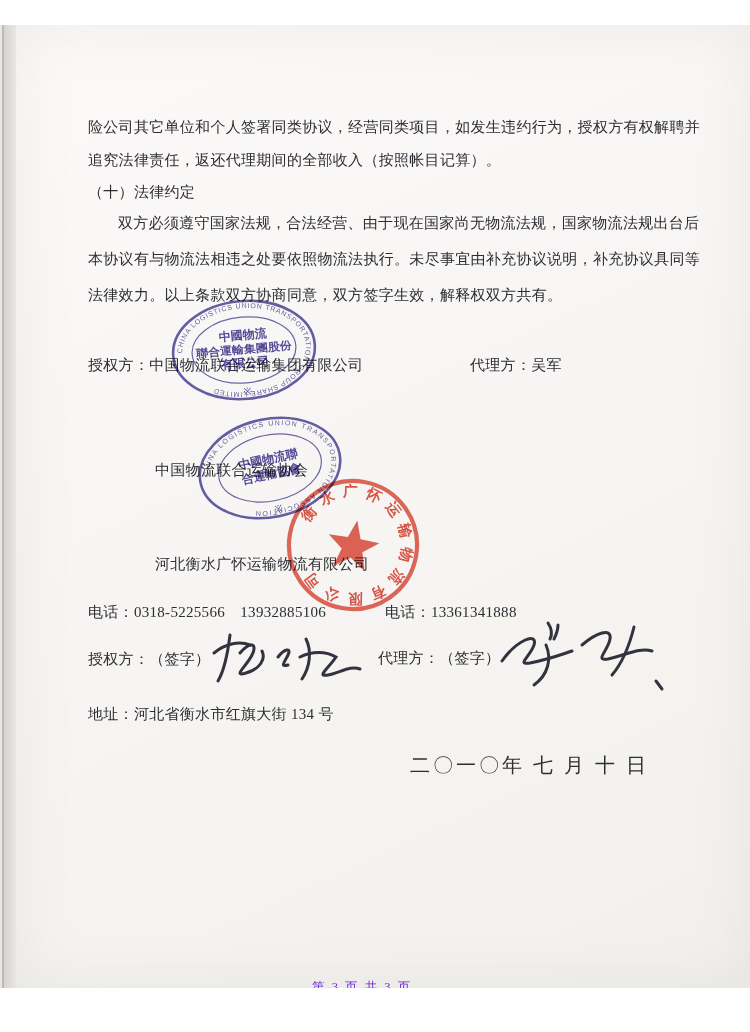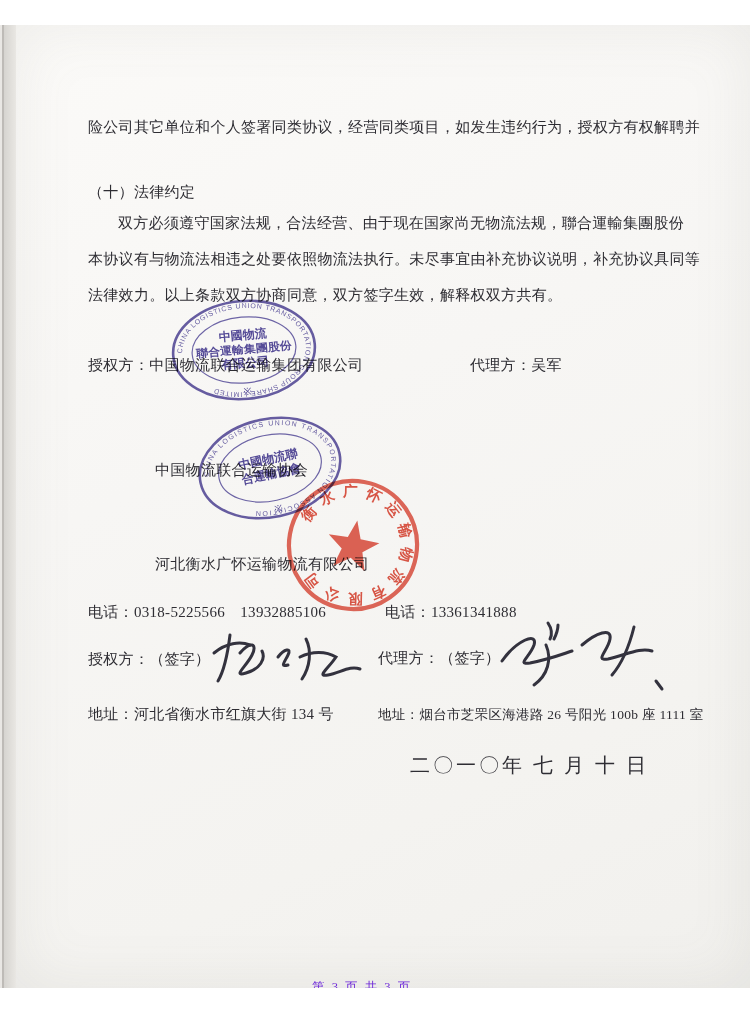--- a/index.html
+++ b/index.html
@@ -29,39 +29,39 @@
 </style>
 </head>
 <body>
 
 <div class="page">
   <div class="paper"></div>
   <div class="edge-strip"></div>
   <div class="edge-line"></div>
 
   <div class="t" style="left:88px;top:92px;">险公司其它单位和个人签署同类协议，经营同类项目，如发生违约行为，授权方有权解聘并</div>
+  <div class="t" style="left:88px;top:125px;">追究法律责任，返还代理期间的全部收入（按照帐目记算）。</div>
   <div class="t" style="left:88px;top:157px;">（十）法律约定</div>
-  <div class="t" style="left:118px;top:188px;">双方必须遵守国家法规，合法经营、由于现在国家尚无物流法规，聯合運輸集團股份</div>
+  <div class="t" style="left:118px;top:188px;">双方必须遵守国家法规，合法经营、由于现在国家尚无物流法规，国家物流法规出台后</div>
   <div class="t" style="left:88px;top:224px;">本协议有与物流法相违之处要依照物流法执行。未尽事宜由补充协议说明，补充协议具同等</div>
   <div class="t" style="left:88px;top:260px;">法律效力。以上条款双方协商同意，双方签字生效，解释权双方共有。</div>
 
   <div class="t" style="left:88px;top:330px;">授权方：中国物流联合运输集团有限公司</div>
   <div class="t" style="left:470px;top:330px;">代理方：吴军</div>
 
   <div class="t" style="left:155px;top:435px;">中国物流联合运输协会</div>
   <div class="t" style="left:155px;top:529px;">河北衡水广怀运输物流有限公司</div>
 
   <div class="t" style="left:88px;top:577px;">电话：0318-5225566　13932885106</div>
   <div class="t" style="left:385px;top:577px;">电话：13361341888</div>
 
   <div class="t" style="left:88px;top:624px;">授权方：（签字）</div>
   <div class="t" style="left:378px;top:624px;font-family:Liberation Mono, monospace;">代理方：（签字）</div>
 
   <div class="t" style="left:88px;top:679px;">地址：河北省衡水市红旗大街 134 号</div>
-  <div class="t small" style="left:378px;top:681px;">地址：烟台市芝罘区海港路 26 号阳光 100b 座 1111 室</div>
 
   <div class="t date-line" style="left:410px;top:726px;">二〇一〇年 七 月 十 日</div>
   <div class="t footer-line" style="left:312px;top:954px;">第 3 页 共 3 页</div>
 
   <svg class="stamp" style="left:168px;top:272px;transform:rotate(-5deg);" width="152" height="106" viewBox="0 0 152 106">
     <ellipse cx="76" cy="53" rx="71" ry="49" fill="none" stroke="#4a3f96" stroke-width="2.6" opacity=".9"></ellipse>
     <ellipse cx="76" cy="53" rx="52" ry="33" fill="none" stroke="#4a3f96" stroke-width="1.2" opacity=".85"></ellipse>
     <path id="s1ring" d="M 14,53 a 62,42 0 1 1 0,0.2" fill="none"></path>
     <text font-size="7" letter-spacing="0.8" fill="#4a3f96" opacity=".9">
       <textPath href="#s1ring" startOffset="2">CHINA LOGISTICS UNION TRANSPORTATION GROUP SHARE LIMITED</textPath>

